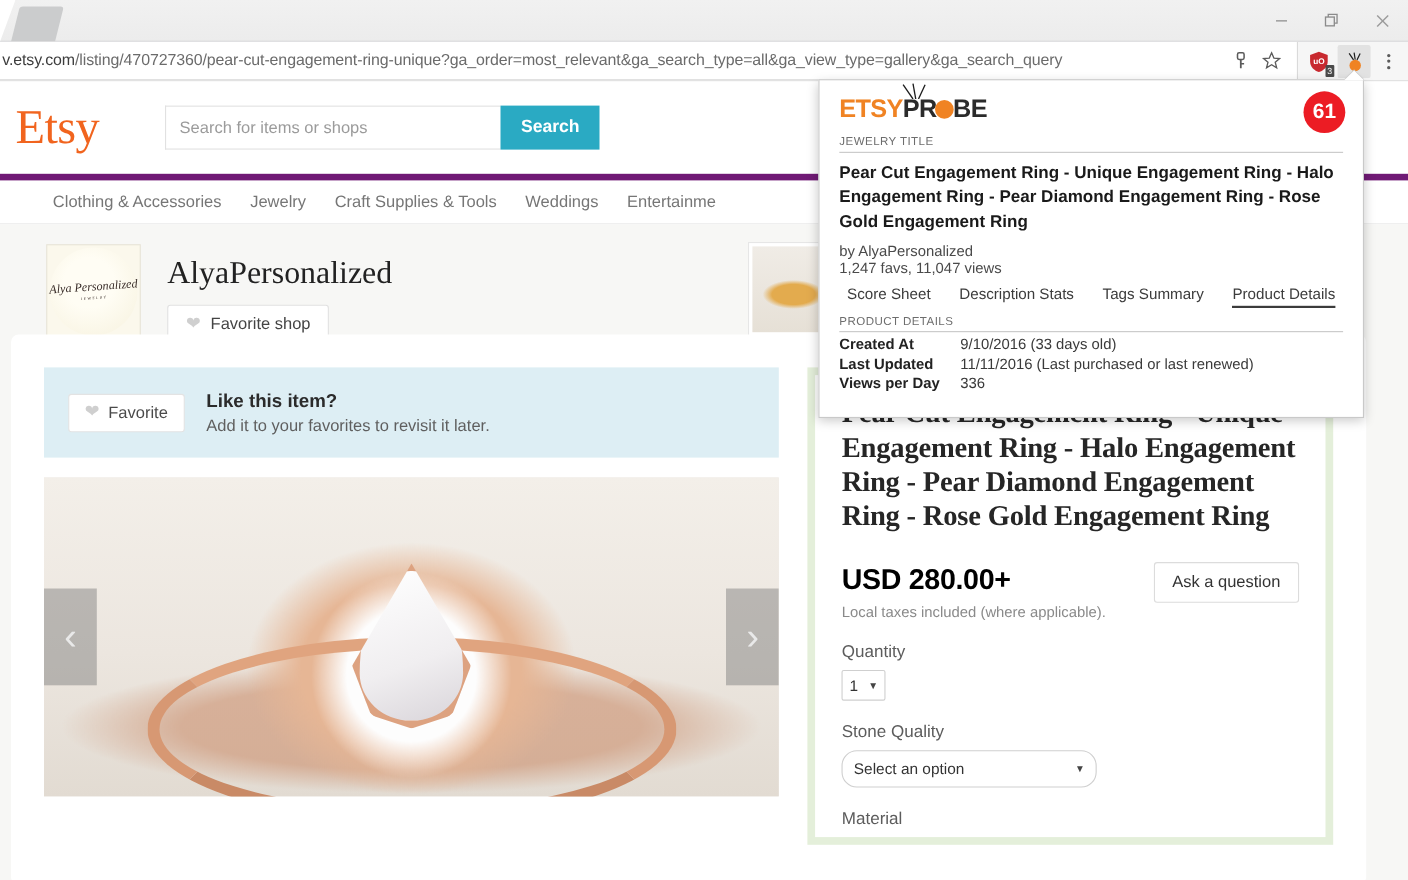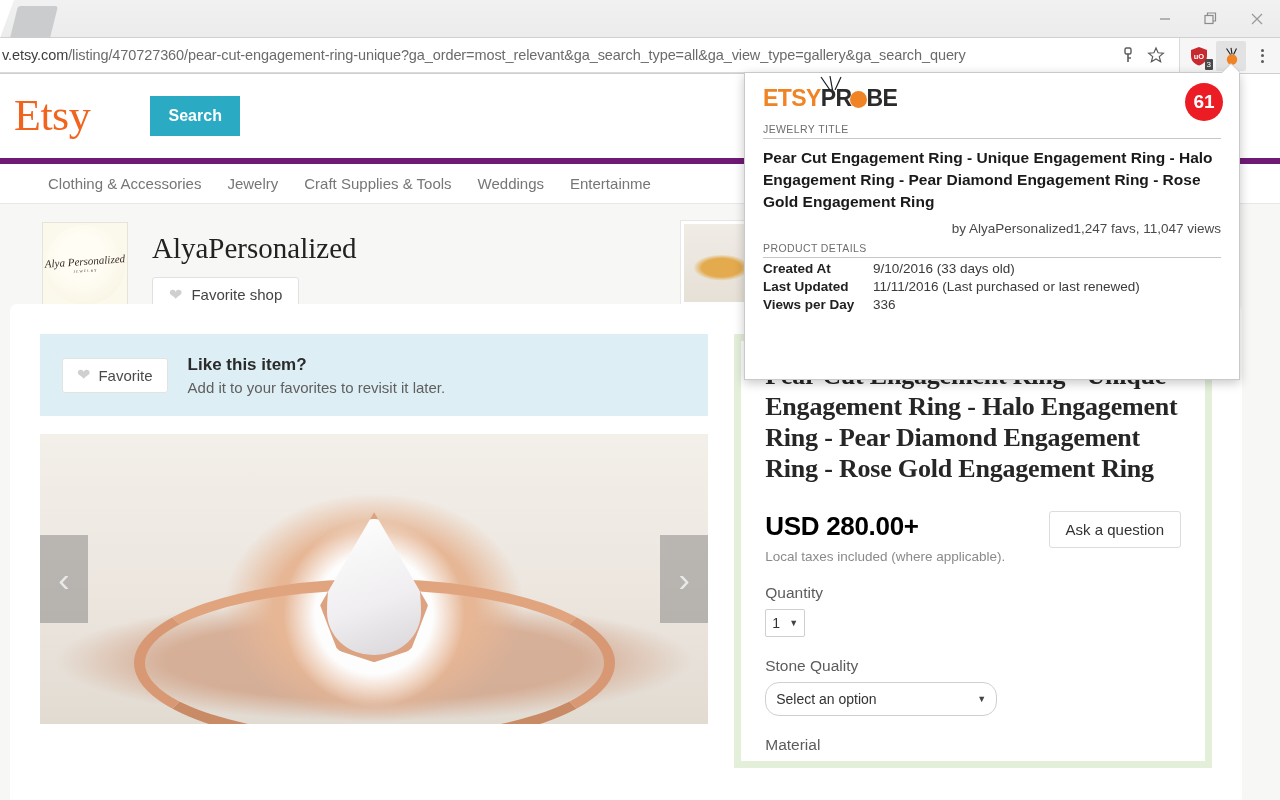--- a/index.html
+++ b/index.html
@@ -253,21 +253,21 @@
     font-size: 19px; font-weight: bold; display: flex; align-items: center; justify-content: center;
     margin-top: -4px; margin-right: -2px;
   }
   .sec-label {
     font-size: 10.5px; color: #6d6d6d; letter-spacing: 0.4px; margin-top: 2px;
     padding-bottom: 3px; border-bottom: 1px solid #c7c7c7;
   }
   .popup-title {
     font-size: 15.5px; font-weight: bold; color: #1a1a1a; line-height: 1.42; margin-top: 8px;
   }
-  .popup-meta { display: flex; justify-content: flex-end; font-size: 13.5px; color: #4a4a4a; margin-top: 8px; }
+  .popup-meta { display: flex; justify-content: center; font-size: 13.5px; color: #4a4a4a; margin-top: 8px; flex-direction: column; }
   .popup-tabs { display: flex; justify-content: center; gap: 26px; margin-top: 9px; }
   .popup-tab { font-size: 13.8px; color: #3c3c3c; padding-bottom: 3px; }
   .popup-tab.active { border-bottom: 2px solid #3c3c3c; }
   .kv { display: flex; font-size: 13.5px; color: #222; margin-top: 3px; }
   .kv .k { width: 110px; font-weight: bold; }
   .kv .v { color: #3a3a3a; }
 </style>
 </head>
 <body>
 
@@ -340,20 +340,21 @@
           <i></i>
         </div>
     </div>
   </div>
 
   <div class="viewport">
 
     <div class="etsy-header">
       <div class="etsy-logo">Etsy</div>
       <div class="search-wrap">
+        <div class="search-field">Search for items or shops</div>
         <div class="search-btn">Search</div>
       </div>
     </div>
 
     <div class="navbar">
       <a>Clothing &amp; Accessories</a>
       <a>Jewelry</a>
       <a>Craft Supplies &amp; Tools</a>
       <a>Weddings</a>
       <a>Entertainme</a>
@@ -457,20 +458,26 @@
     </div>
 
     <div class="sec-label">JEWELRY TITLE</div>
     <div class="popup-title">Pear Cut Engagement Ring - Unique Engagement Ring - Halo Engagement Ring - Pear Diamond Engagement Ring - Rose Gold Engagement Ring</div>
 
     <div class="popup-meta">
       <span>by AlyaPersonalized</span>
       <span>1,247 favs, 11,047 views</span>
     </div>
 
+    <div class="popup-tabs">
+      <div class="popup-tab">Score Sheet</div>
+      <div class="popup-tab">Description Stats</div>
+      <div class="popup-tab">Tags Summary</div>
+      <div class="popup-tab active">Product Details</div>
+    </div>
 
     <div class="sec-label" style="margin-top:6px">PRODUCT DETAILS</div>
 
     <div>
       <div class="kv">
         <span class="k">Created At</span>
         <span class="v">9/10/2016 (33 days old)</span>
       </div>
       <div class="kv">
         <span class="k">Last Updated</span>

